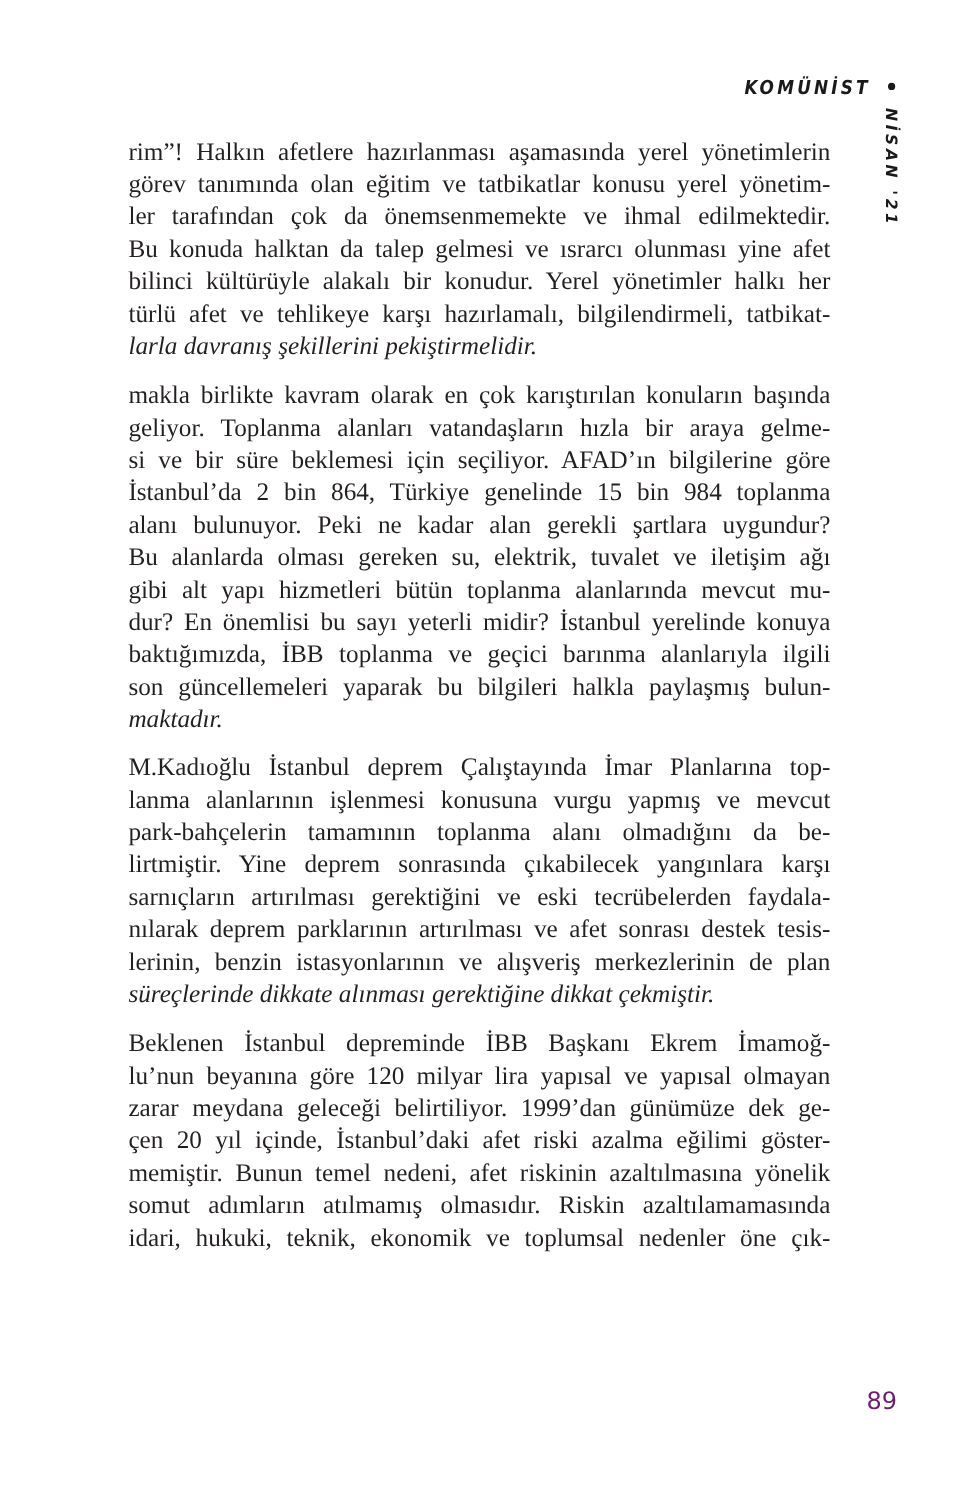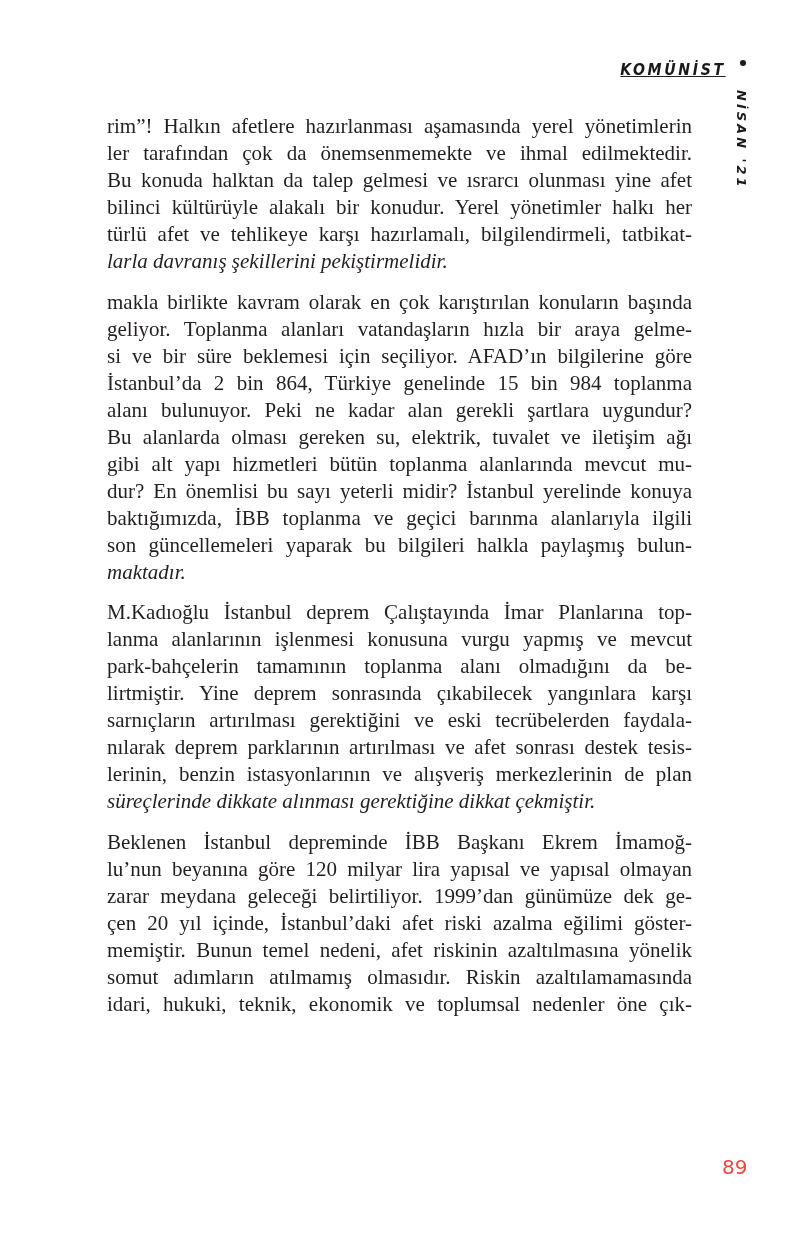--- a/index.html
+++ b/index.html
@@ -15,22 +15,22 @@
       color: #231f20;
     }
     .running-head {
       position: absolute;
       top: 60px;
       left: 560px;
       width: 190px;
       height: 24px;
       display: flex;
       justify-content: flex-end;
+      align-items: center;
       gap: 14px;
-      text-decoration: underline;
     }
     .journal-name {
       font-family: "DejaVu Sans", sans-serif;
       font-weight: bold;
       font-style: italic;
       font-size: 16px;
       letter-spacing: 3px;
       color: #1a1a1a;
       transform: scaleX(0.88);
       transform-origin: right center;
@@ -85,38 +85,39 @@
       text-align-last: left;
       font-style: italic;
     }
     .page-number {
       position: absolute;
       left: 722px;
       top: 1155px;
       width: 40px;
       font-family: "DejaVu Sans", sans-serif;
       font-size: 20px;
-      color: #ef4444;
+      color: #701a75;
       text-align: left;
     }
   </style>
 </head>
 <body>
 
 <header class="running-head">
   <span class="journal-name">KOMÜNİST</span>
   <span class="bullet"></span>
 </header>
 
 <div class="issue-date">NİSAN '21</div>
 
 <main class="body-text">
 
   <p class="para">
     <span class="line">rim”! Halkın afetlere hazırlanması aşamasında yerel yönetimlerin</span>
+    <span class="line">görev tanımında olan eğitim ve tatbikatlar konusu yerel yönetim-</span>
     <span class="line">ler tarafından çok da önemsenmemekte ve ihmal edilmektedir.</span>
     <span class="line">Bu konuda halktan da talep gelmesi ve ısrarcı olunması yine afet</span>
     <span class="line">bilinci kültürüyle alakalı bir konudur. Yerel yönetimler halkı her</span>
     <span class="line">türlü afet ve tehlikeye karşı hazırlamalı, bilgilendirmeli, tatbikat-</span>
     <span class="line last">larla davranış şekillerini pekiştirmelidir.</span>
   </p>
 
   <p class="para">
     <span class="line">makla birlikte kavram olarak en çok karıştırılan konuların başında</span>
     <span class="line">geliyor. Toplanma alanları vatandaşların hızla bir araya gelme-</span>

